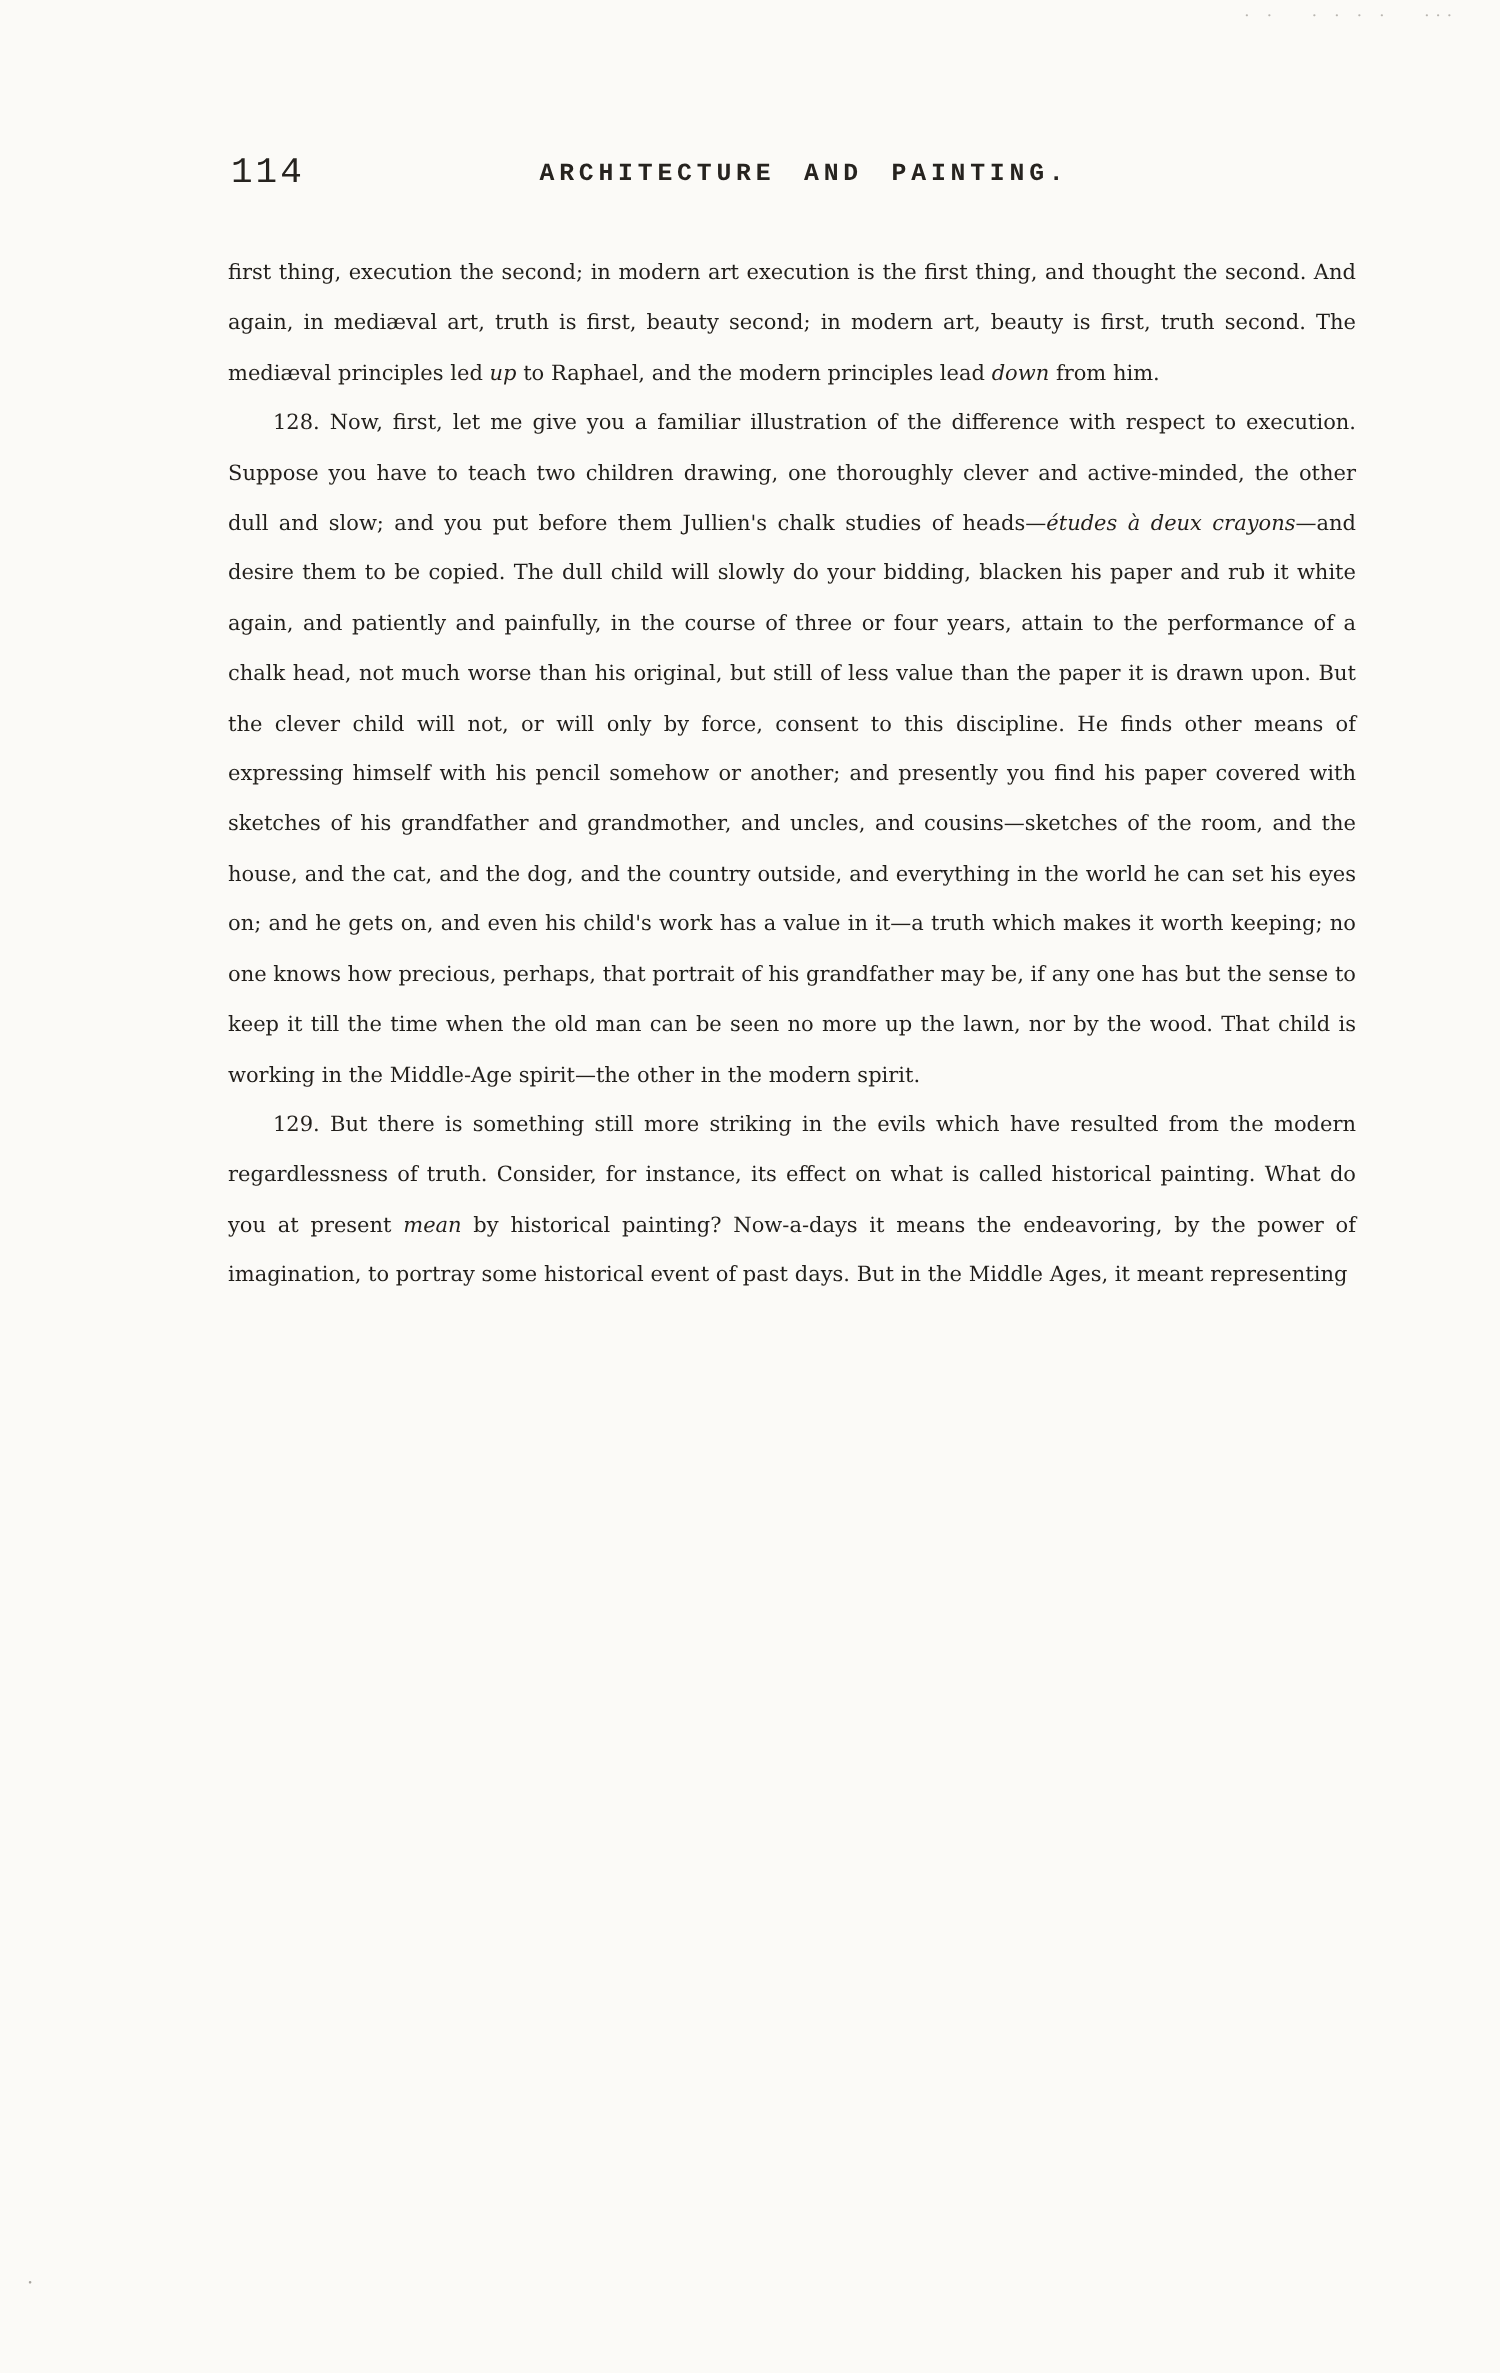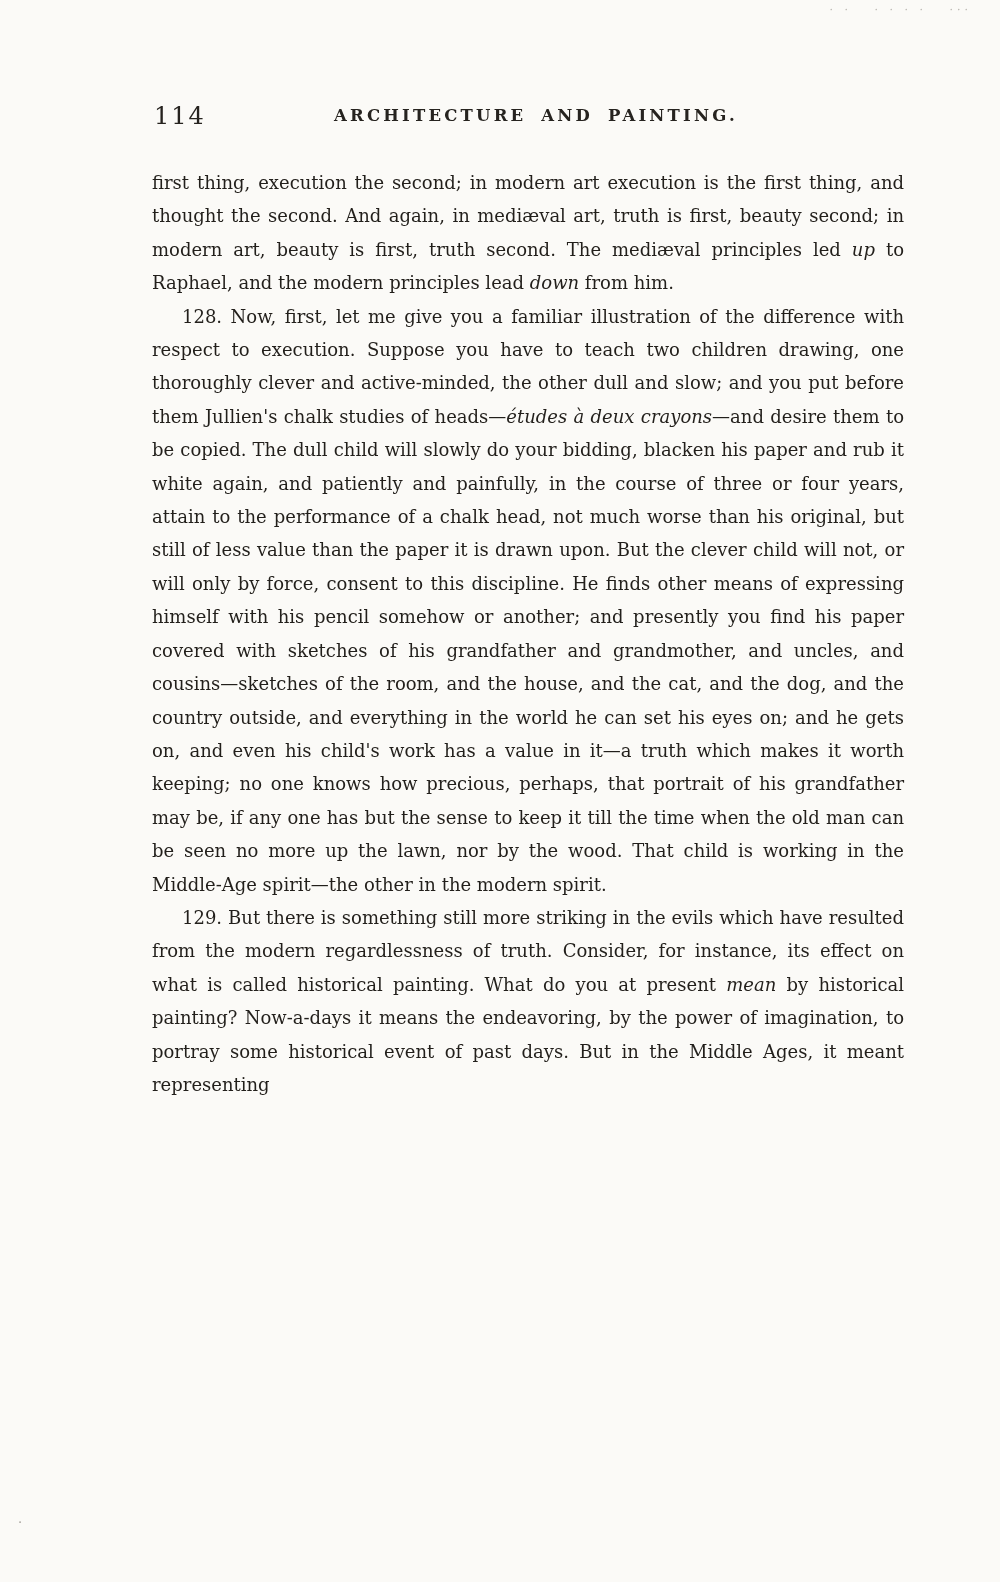--- a/index.html
+++ b/index.html
@@ -27,20 +27,21 @@
     white-space: pre;
   }
   .artifact.top-right { top: 4px; right: 28px; }
   .artifact.bottom-left { left: 18px; bottom: 52px; color: #a8a59f; font-size: 13px; }
 
   .page-header {
     position: relative;
     width: 752px;
     margin: 102px 0 0 152px;
     height: 32px;
+    font-family: Liberation Mono, monospace;
   }
   .page-number {
     position: absolute;
     left: 2px;
     top: 0;
     font-size: 24px;
     letter-spacing: 2px;
     color: #26231f;
   }
   .running-header {
@@ -51,21 +52,21 @@
     text-align: center;
     font-size: 16.5px;
     font-weight: bold;
     letter-spacing: 3.2px;
     word-spacing: 6px;
     color: #26231f;
   }
   .text-block {
     width: 752px;
     margin: 32px 0 12px 152px;
-    font-size: 18px;
+    font-size: 14px;
     line-height: 33.4px;
     text-align: justify;
     text-justify: inter-word;
     hyphens: none;
     color: #221f1b;
   }
   .text-block p {
     margin: 0;
     padding: 0;
   }

